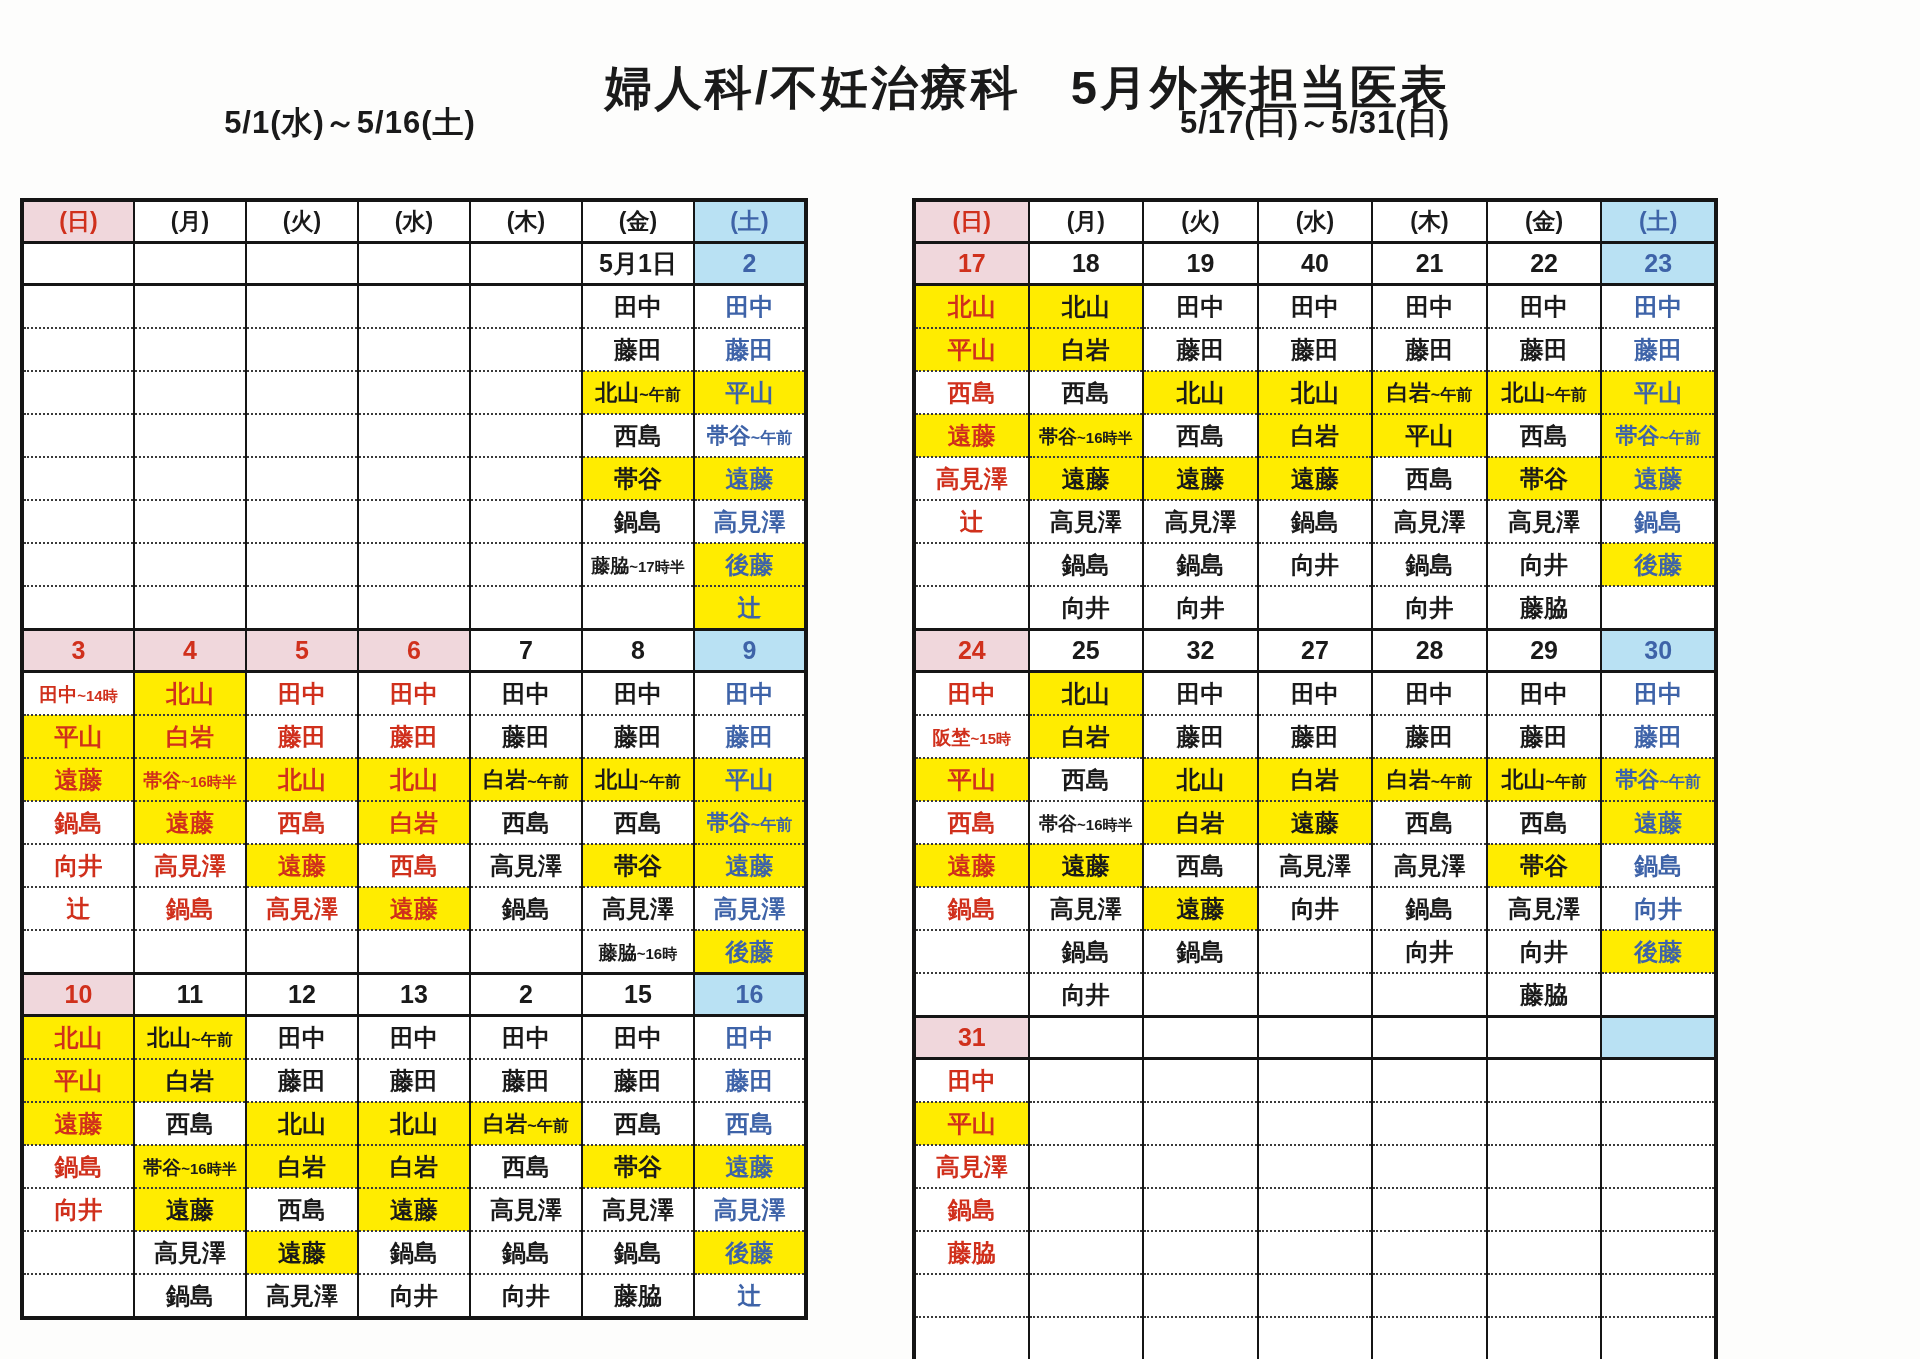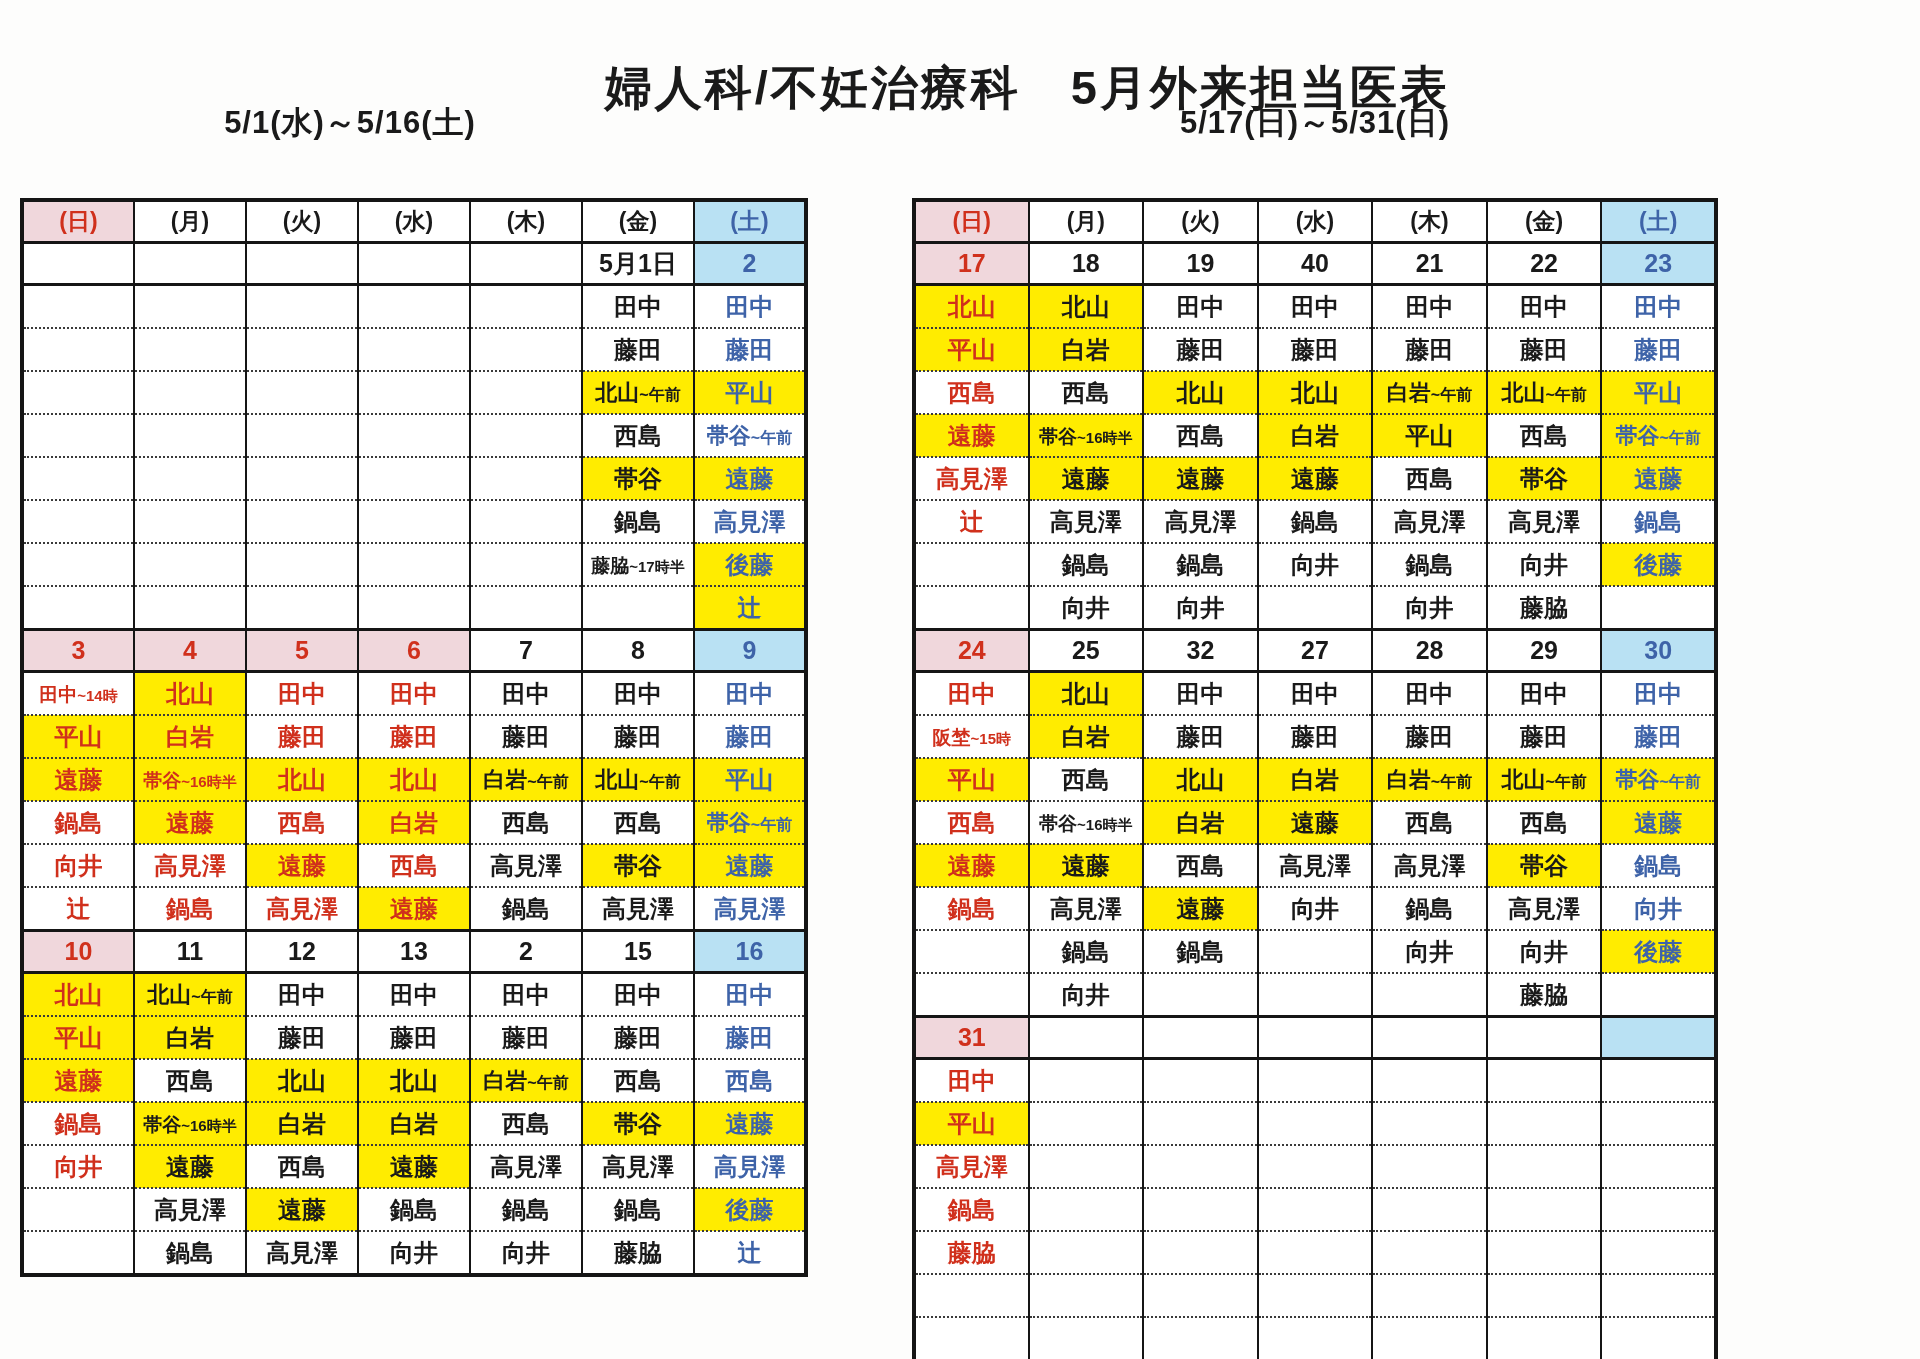--- a/index.html
+++ b/index.html
@@ -196,20 +196,29 @@
         </tr>
         <tr class="doc">
           <td class="c-r bg-w"><span>辻</span></td>
           <td class="c-r bg-w"><span>鍋島</span></td>
           <td class="c-r bg-w"><span>高見澤</span></td>
           <td class="c-r bg-y"><span>遠藤</span></td>
           <td class="c-k bg-w"><span>鍋島</span></td>
           <td class="c-k bg-w"><span>高見澤</span></td>
           <td class="c-b bg-w"><span>高見澤</span></td>
         </tr>
+        <tr class="doc">
+          <td class="bg-w"></td>
+          <td class="bg-w"></td>
+          <td class="bg-w"></td>
+          <td class="bg-w"></td>
+          <td class="bg-w"></td>
+          <td class="c-k bg-w"><span class="nm-xs">藤脇</span><span class="sfx sfx-xs">~16時</span></td>
+          <td class="c-b bg-y"><span>後藤</span></td>
+        </tr>
         <tr class="date">
           <td class="c-r bg-p">10</td>
           <td class="c-k bg-w">11</td>
           <td class="c-k bg-w">12</td>
           <td class="c-k bg-w">13</td>
           <td class="c-k bg-w">2</td>
           <td class="c-k bg-w">15</td>
           <td class="c-b bg-c">16</td>
         </tr>
         <tr class="doc first">

